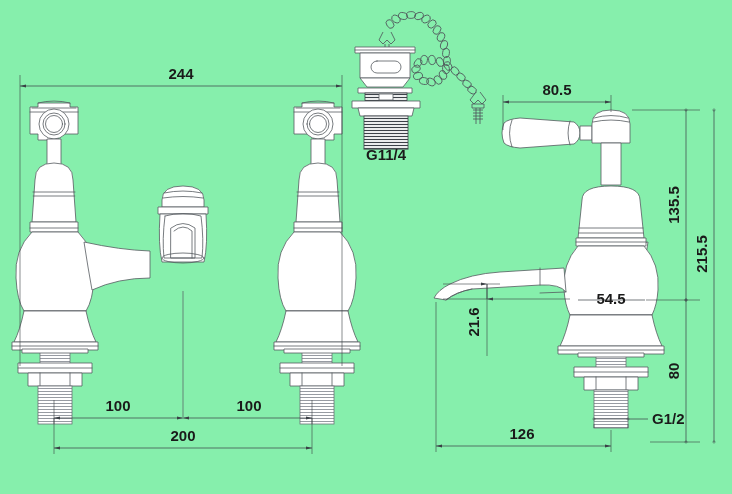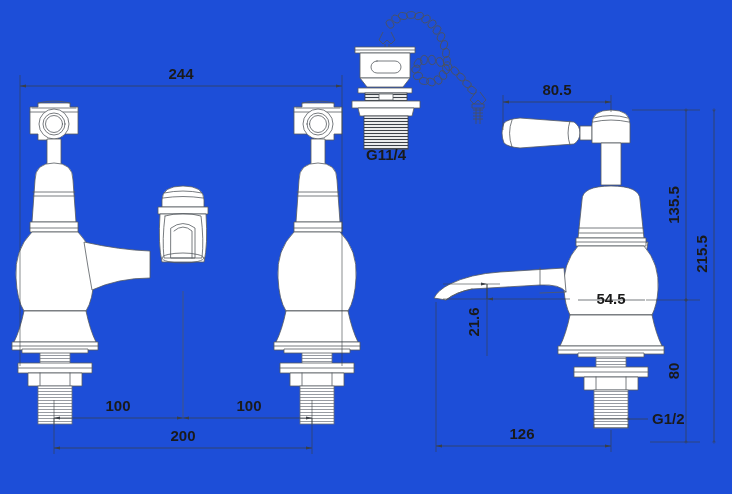--- a/index.html
+++ b/index.html
@@ -7,21 +7,21 @@
     padding: 0;
     background: #ffffff;
   }
   body {
     font-family: "Liberation Sans", sans-serif;
   }
   #sheet {
     position: relative;
     width: 732px;
     height: 494px;
-    background: #1d4ed8;
+    background: #86efac;
     overflow: hidden;
   }
   #sheet svg {
     position: absolute;
     left: 0;
     top: 0;
   }
   .dimtext {
     font-family: "Liberation Sans", sans-serif;
     font-size: 15px;

